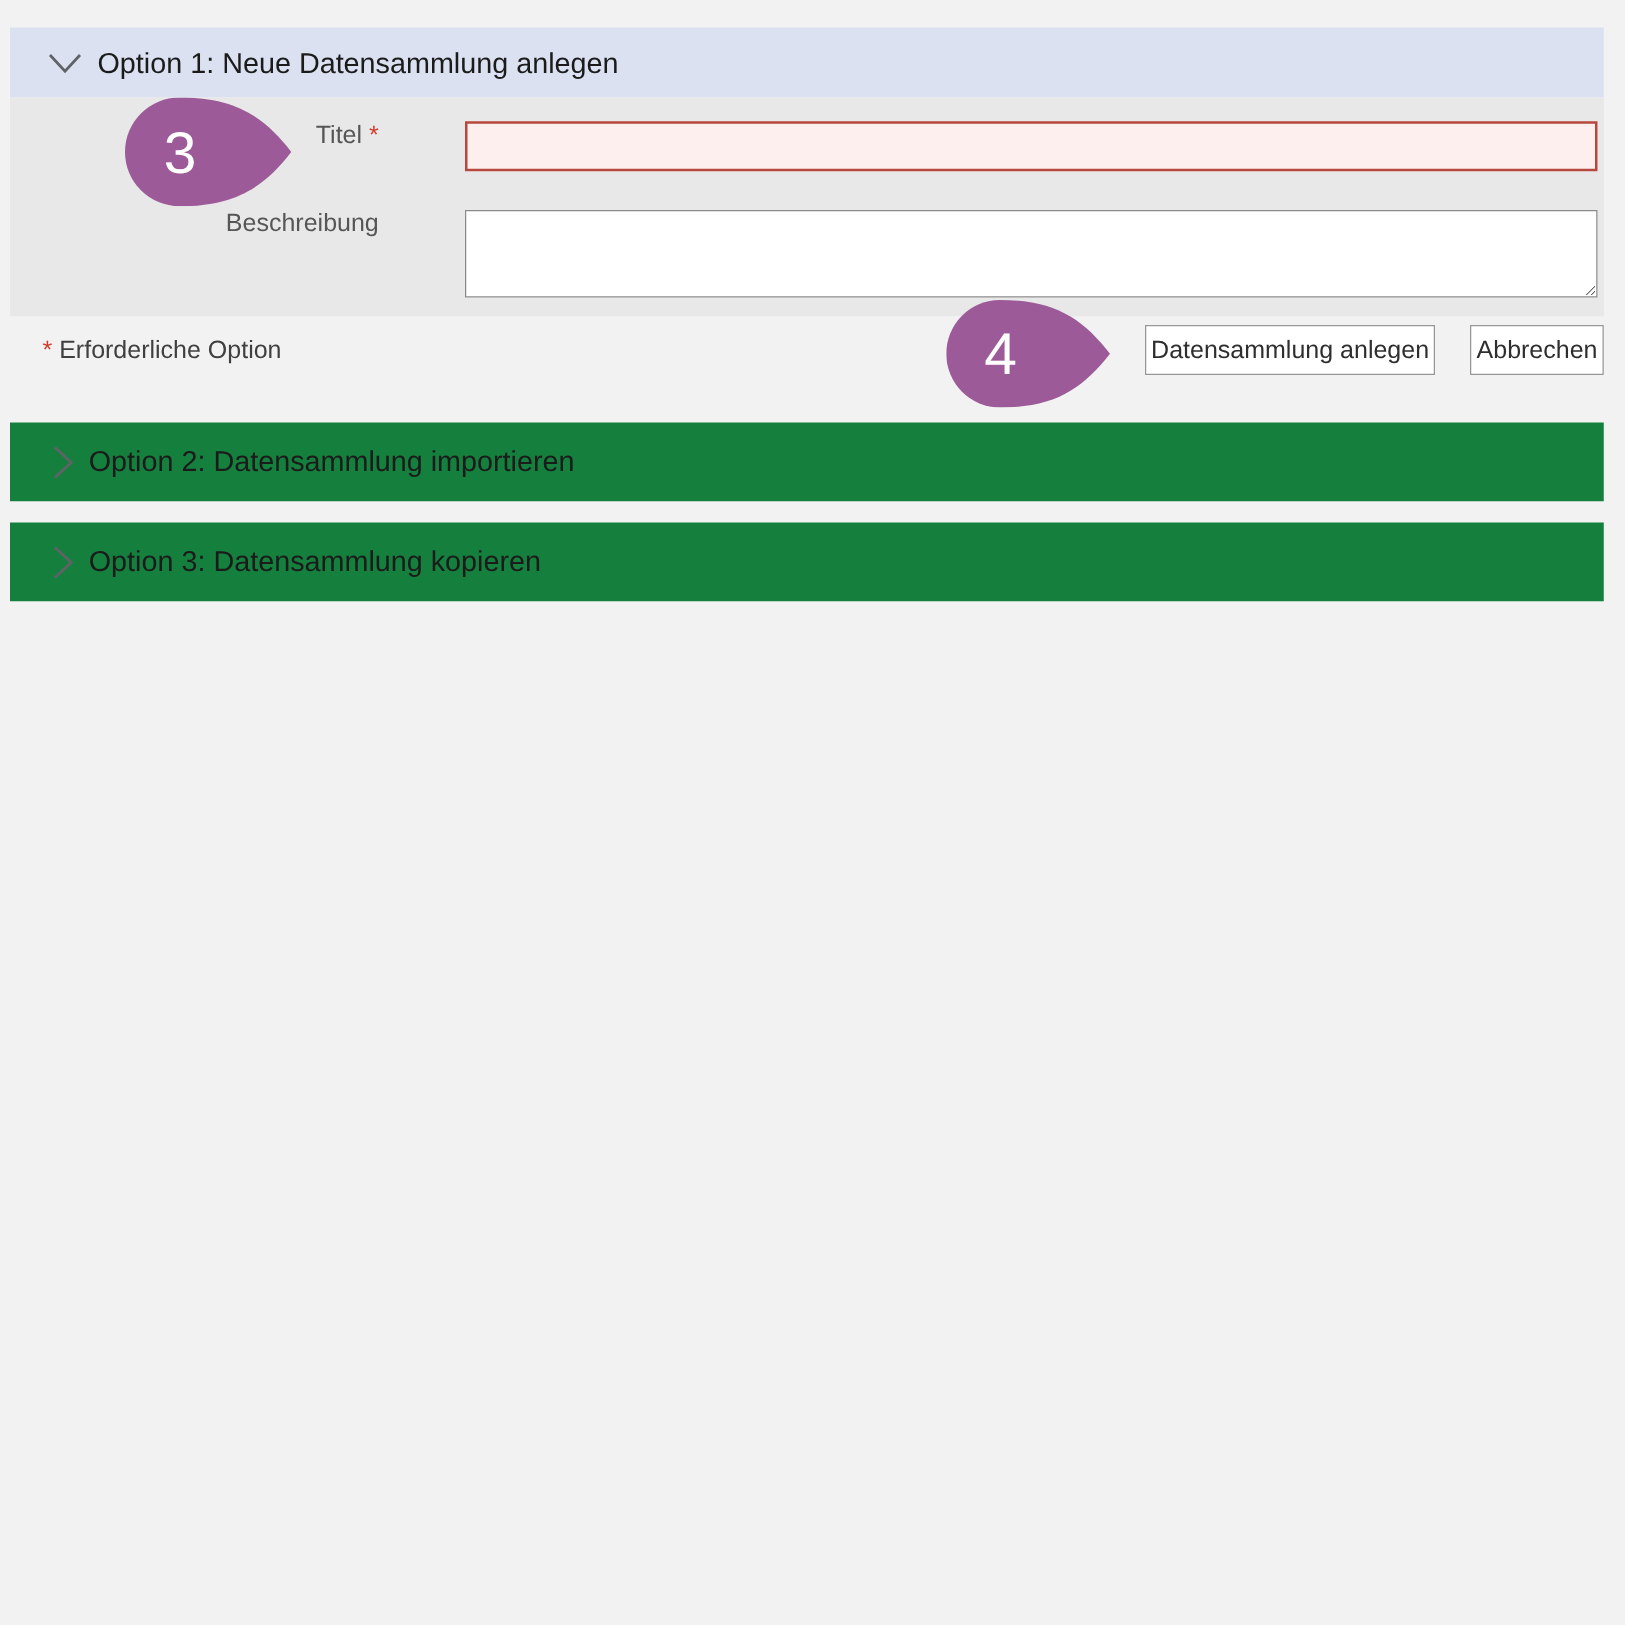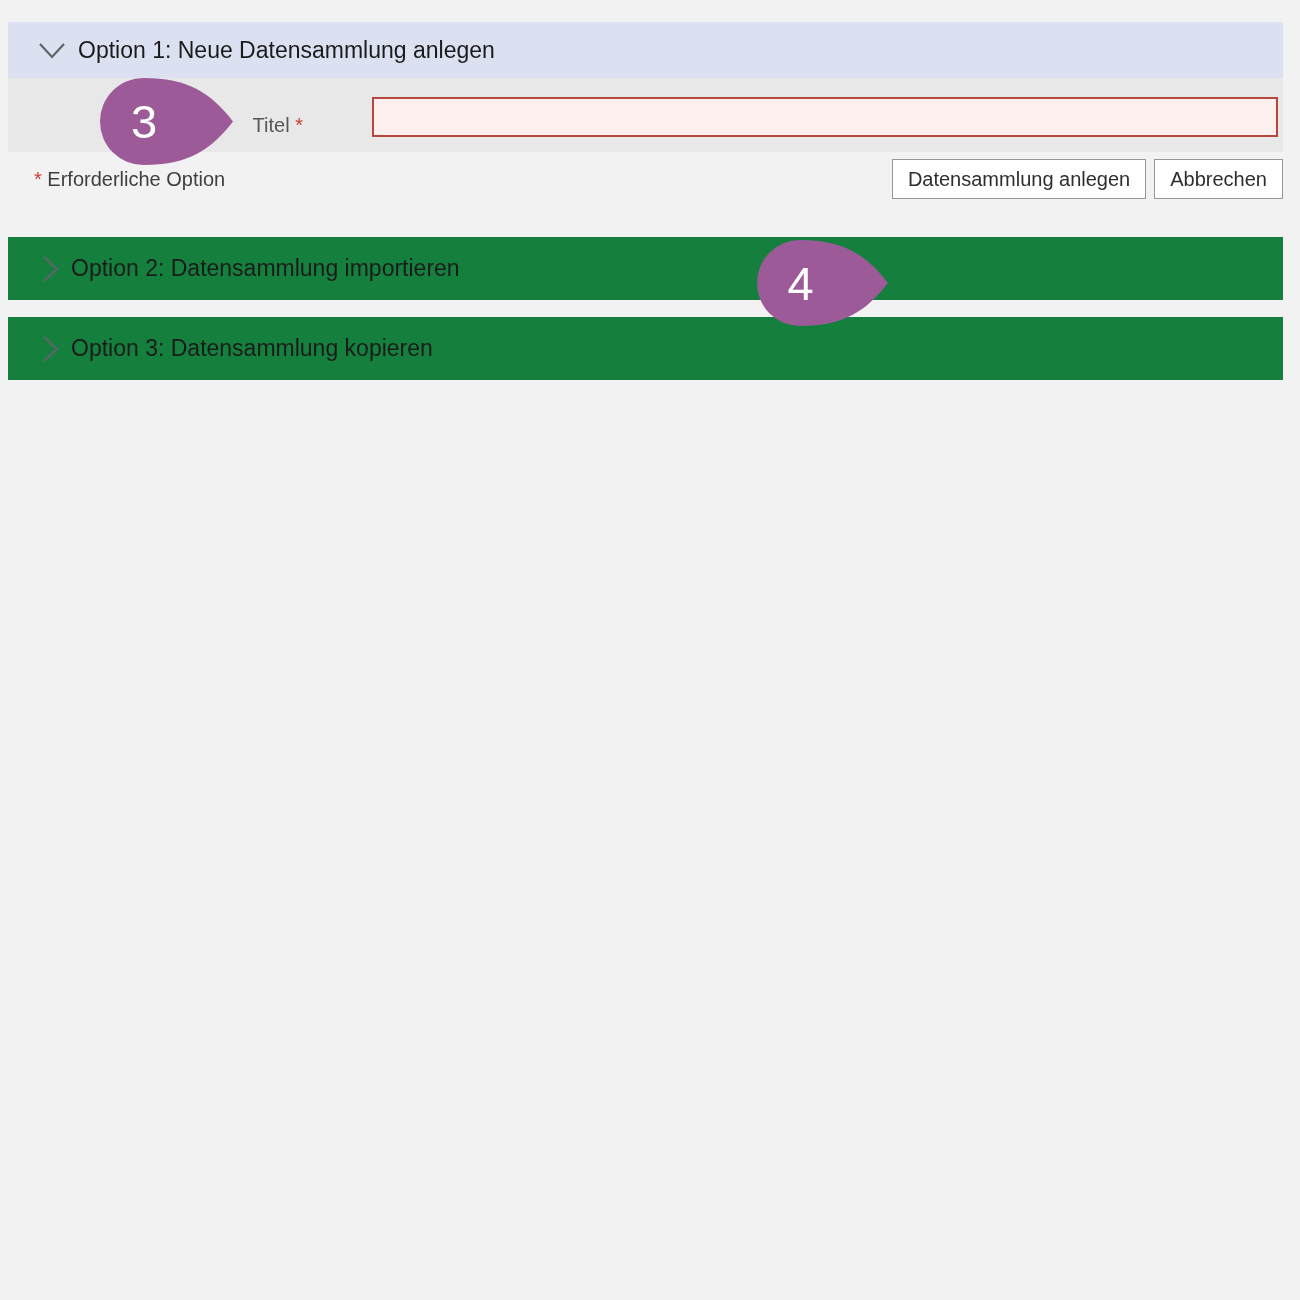--- a/index.html
+++ b/index.html
@@ -41,21 +41,21 @@
     display: block;
     flex: 0 0 auto;
   }
   
   .form-area {
     background: #e8e8e9;
     padding: 19px 0 15px 0;
   }
   .form-row {
     display: flex;
-    align-items: flex-end;
+    align-items: flex-start;
     gap: 20px;
   }
   .form-row + .form-row { margin-top: 31px; }
   .label-col {
     width: 295px;
     text-align: right;
     font-size: 20px;
     color: #565656;
     flex: 0 0 295px;
   }
@@ -102,24 +102,25 @@
     margin-left: auto;
     display: flex;
     gap: 8px;
   }
   .btn {
     height: 40px;
     background: #ffffff;
     border: 1px solid #979797;
     font-size: 20px;
     color: #2e2e2e;
-    padding: 0 15px;
+    padding: 0 4px;
     font-family: inherit;
     cursor: pointer;
     white-space: nowrap;
+    margin-left: 20px;
   }
   
   .acc-collapsed {
     height: 63px;
     background: #15803d;
     display: flex;
     align-items: center;
     padding-left: 34px;
     cursor: pointer;
     box-sizing: border-box;
@@ -157,20 +158,26 @@
         <div class="form-row">
           <div class="label-col">
             <span>Titel</span>
             <span class="req-star">*</span>
           </div>
           <div class="field-col">
             <input class="title-input" type="text" value="" style="">
           </div>
         </div>
 
+        <div class="form-row">
+          <div class="label-col">Beschreibung</div>
+          <div class="field-col">
+            <textarea class="desc-textarea" style=""></textarea>
+          </div>
+        </div>
       </div>
 
       <div class="form-footer">
         <span class="required-note">
           <span class="req-star">*</span>
           <span>Erforderliche Option</span>
         </span>
         <div class="btn-row">
           <button class="btn">Datensammlung anlegen</button>
           <button class="btn">Abbrechen</button>

